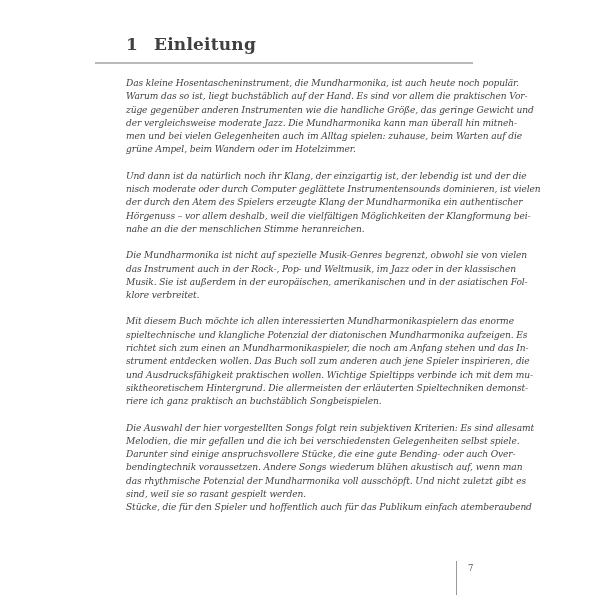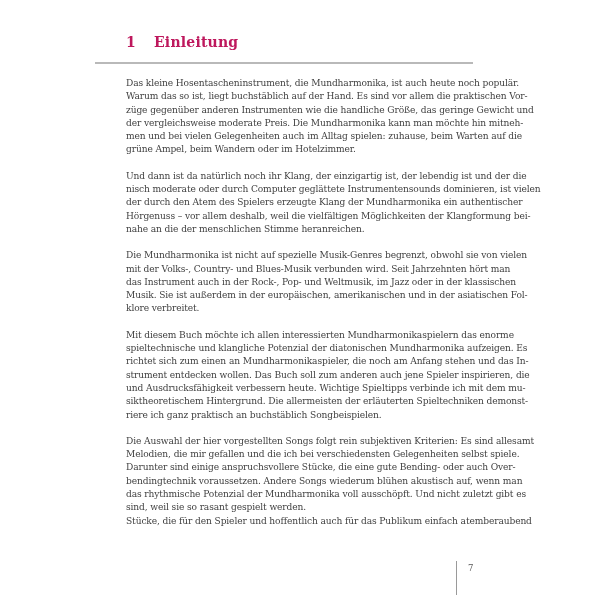--- a/index.html
+++ b/index.html
@@ -1,65 +1,64 @@
 <!DOCTYPE html>
 <html><head>
 <meta charset="utf-8">
 <style>
   html, body { margin:0; padding:0; background:#ffffff; }
   body { width:600px; height:600px; position:relative; overflow:hidden; font-family:"DejaVu Serif", serif; color:#3a3a3a; }
   .page { position:absolute; left:0; top:0; width:600px; height:600px; background:#ffffff; }
-  .heading { position:absolute; left:126px; top:34px; font-family:"DejaVu Serif", serif; font-weight:bold; font-size:14px; color:#be185d; letter-spacing:0.2px; }
+  .heading { position:absolute; left:126px; top:34px; font-family:"DejaVu Serif", serif; font-weight:bold; font-size:17px; color:#404040; letter-spacing:0.2px; }
   .heading .num { display:inline-block; width:28px; }
   .heading-rule { position:absolute; left:95px; top:62px; width:378px; height:2px; background:#b9b9b9; }
   .body-text { position:absolute; left:126px; top:77px; width:347px; }
   .para { margin:0 0 13px 0; font-size:9.1px; line-height:13.3px; text-align:justify; color:#3f3f3f; font-family:"DejaVu Serif", serif; letter-spacing:-0.12px; }
-  .para .ln { display:block; text-align:justify; text-align-last:justify; white-space:nowrap; }
+  .para .ln { display:block; text-align:justify; text-align-last:justify; white-space:nowrap;font-style:italic; }
   .para .ln.last { text-align-last:left; }
   .footer-rule { position:absolute; left:456px; top:561px; width:1px; height:34px; background:#9a9a9a; }
   .page-number { position:absolute; left:468px; top:563px; font-size:8.5px; color:#555; font-family:"DejaVu Serif", serif; }
 </style>
 </head>
 <body>
 
 <div class="page">
   <div class="heading">
     <span class="num">1</span><span>Einleitung</span>
   </div>
   <div class="heading-rule"></div>
 
   <div class="body-text" id="body-text">
       <p class="para">
         <span class="ln">Das kleine Hosentascheninstrument, die Mundharmonika, ist auch heute noch populär.</span>
         <span class="ln">Warum das so ist, liegt buchstäblich auf der Hand. Es sind vor allem die praktischen Vor-</span>
         <span class="ln">züge gegenüber anderen Instrumenten wie die handliche Größe, das geringe Gewicht und</span>
-        <span class="ln">der vergleichsweise moderate Preis. Die Mundharmonika kann man möchte hin mitneh-</span>
+        <span class="ln">der vergleichsweise moderate Jazz. Die Mundharmonika kann man überall hin mitneh-</span>
         <span class="ln">men und bei vielen Gelegenheiten auch im Alltag spielen: zuhause, beim Warten auf die</span>
         <span class="ln last">grüne Ampel, beim Wandern oder im Hotelzimmer.</span>
       </p>
       <p class="para">
         <span class="ln">Und dann ist da natürlich noch ihr Klang, der einzigartig ist, der lebendig ist und der die</span>
         <span class="ln">nisch moderate oder durch Computer geglättete Instrumentensounds dominieren, ist vielen</span>
         <span class="ln">der durch den Atem des Spielers erzeugte Klang der Mundharmonika ein authentischer</span>
         <span class="ln">Hörgenuss – vor allem deshalb, weil die vielfältigen Möglichkeiten der Klangformung bei-</span>
         <span class="ln last">nahe an die der menschlichen Stimme heranreichen.</span>
       </p>
       <p class="para">
         <span class="ln">Die Mundharmonika ist nicht auf spezielle Musik-Genres begrenzt, obwohl sie von vielen</span>
-        <span class="ln">mit der Volks-, Country- und Blues-Musik verbunden wird. Seit Jahrzehnten hört man</span>
         <span class="ln">das Instrument auch in der Rock-, Pop- und Weltmusik, im Jazz oder in der klassischen</span>
         <span class="ln">Musik. Sie ist außerdem in der europäischen, amerikanischen und in der asiatischen Fol-</span>
         <span class="ln last">klore verbreitet.</span>
       </p>
       <p class="para">
         <span class="ln">Mit diesem Buch möchte ich allen interessierten Mundharmonikaspielern das enorme</span>
         <span class="ln">spieltechnische und klangliche Potenzial der diatonischen Mundharmonika aufzeigen. Es</span>
         <span class="ln">richtet sich zum einen an Mundharmonikaspieler, die noch am Anfang stehen und das In-</span>
         <span class="ln">strument entdecken wollen. Das Buch soll zum anderen auch jene Spieler inspirieren, die</span>
-        <span class="ln">und Ausdrucksfähigkeit verbessern heute. Wichtige Spieltipps verbinde ich mit dem mu-</span>
+        <span class="ln">und Ausdrucksfähigkeit praktischen wollen. Wichtige Spieltipps verbinde ich mit dem mu-</span>
         <span class="ln">siktheoretischem Hintergrund. Die allermeisten der erläuterten Spieltechniken demonst-</span>
         <span class="ln last">riere ich ganz praktisch an buchstäblich Songbeispielen.</span>
       </p>
       <p class="para">
         <span class="ln">Die Auswahl der hier vorgestellten Songs folgt rein subjektiven Kriterien: Es sind allesamt</span>
         <span class="ln">Melodien, die mir gefallen und die ich bei verschiedensten Gelegenheiten selbst spiele.</span>
         <span class="ln">Darunter sind einige anspruchsvollere Stücke, die eine gute Bending- oder auch Over-</span>
         <span class="ln">bendingtechnik voraussetzen. Andere Songs wiederum blühen akustisch auf, wenn man</span>
         <span class="ln">das rhythmische Potenzial der Mundharmonika voll ausschöpft. Und nicht zuletzt gibt es</span>
         <span class="ln last">sind, weil sie so rasant gespielt werden.</span>

